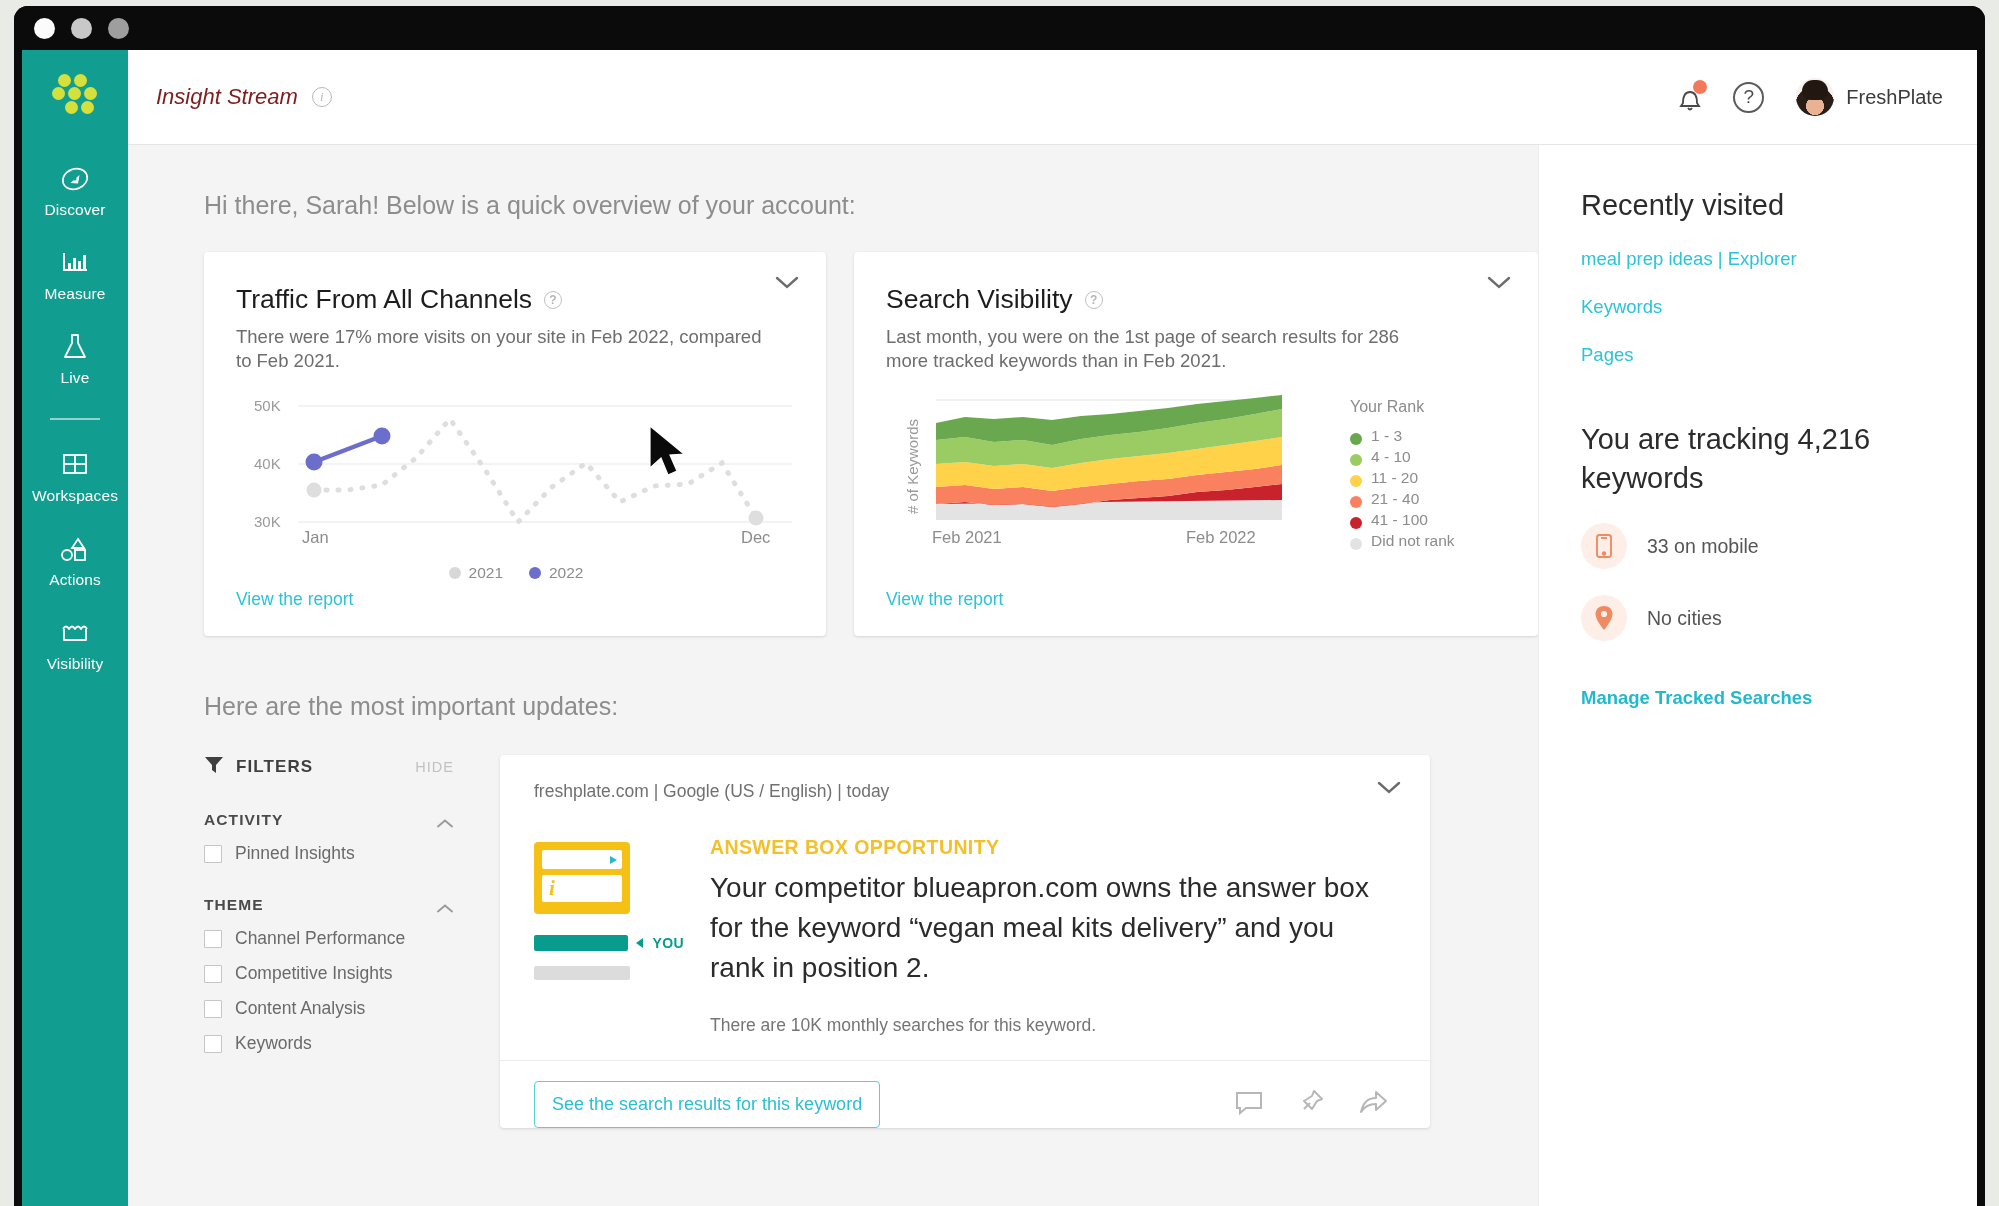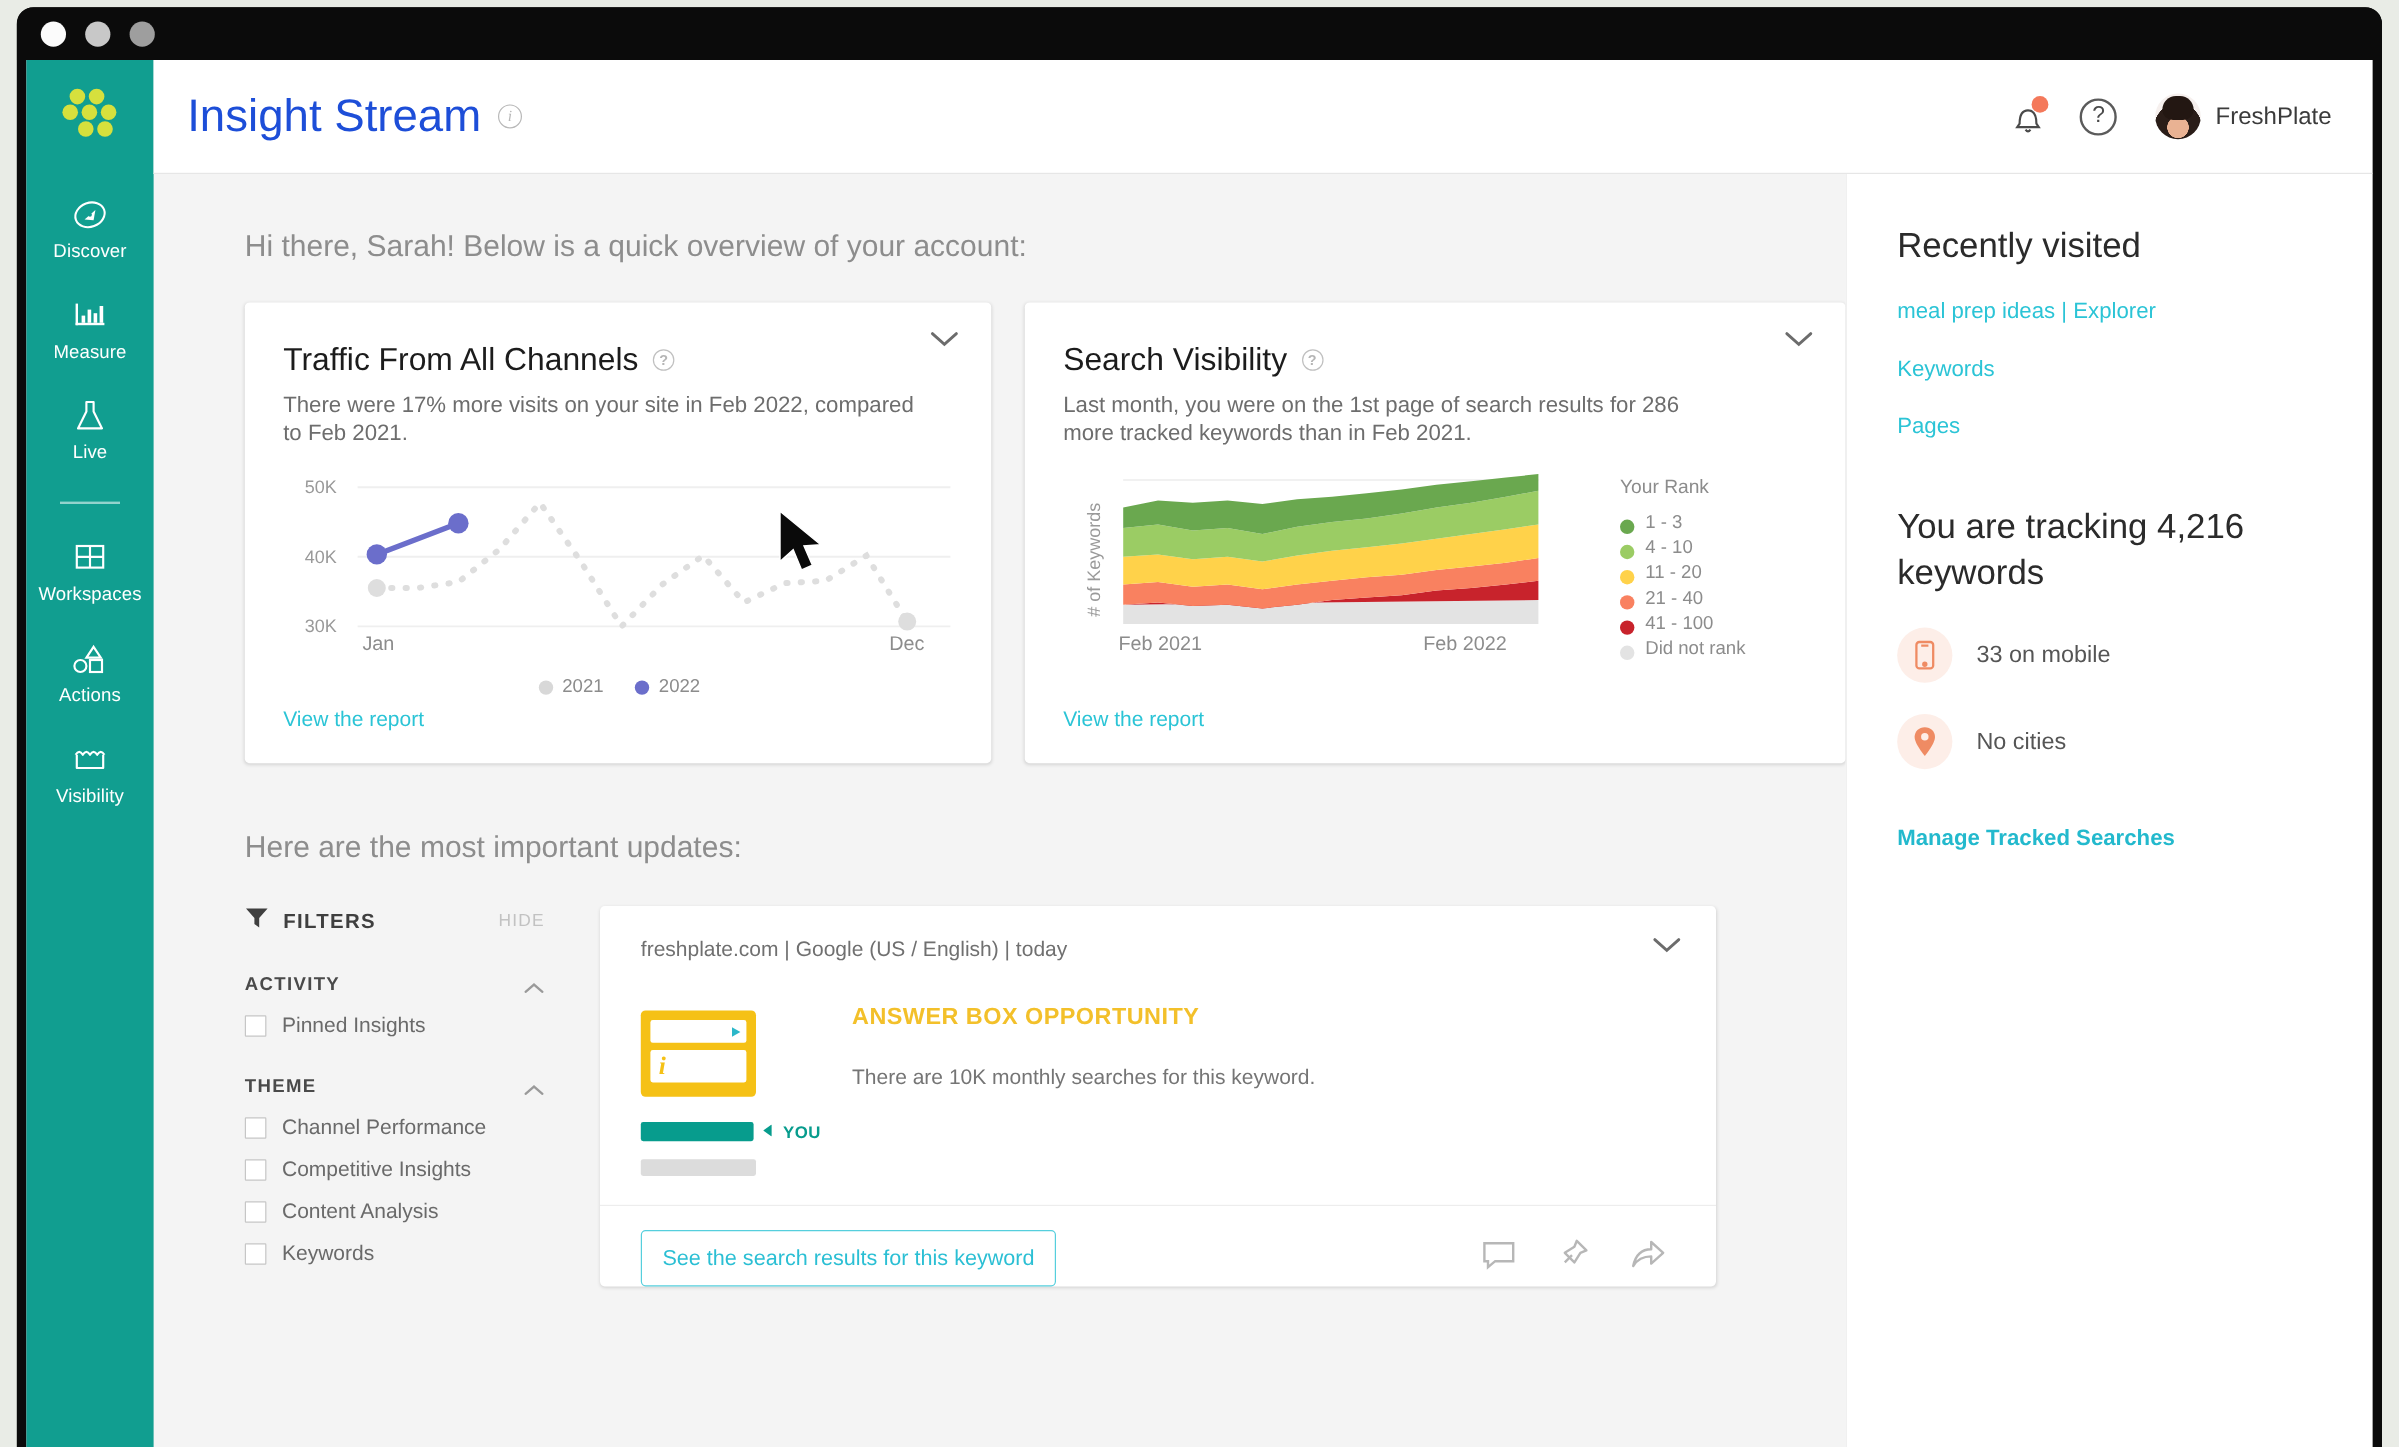--- a/index.html
+++ b/index.html
@@ -48,21 +48,21 @@
   .nav-item .ni-icon { height: 34px; display: flex; align-items: center; justify-content: center; }
   .nav-item .ni-label { font-size: 15.5px; margin-top: 5px; letter-spacing: .1px; }
   .nav-sep { width: 50px; height: 2px; background: rgba(255,255,255,.55); margin: 4px 0 28px 0; }
 
   
   .right-col { flex: 1; display: flex; flex-direction: column; min-width: 0; }
   .header {
     height: 95px; background: #ffffff; border-bottom: 1px solid #e6e6e6;
     display: flex; align-items: center; padding: 0 34px 0 28px;
   }
-  .page-title { font-size: 38px; color: #1d4ed8; font-weight: 400; }
+  .page-title { font-size: 22px; color: #7f1d1d; font-weight: 400; font-style: italic; }
   .title-info {
     width: 20px; height: 20px; border-radius: 50%; border: 1.6px solid #b8b8b8;
     color: #b8b8b8; font-size: 13px; display: inline-flex; align-items: center;
     justify-content: center; margin-left: 14px; font-style: italic;
     font-family: "Liberation Serif", serif;
   }
   .header-spacer { flex: 1; }
   .hdr-actions { display: flex; align-items: center; gap: 28px; }
   .bell-wrap { position: relative; width: 30px; height: 32px; cursor: pointer; }
   .bell-badge { position: absolute; right: -2px; top: -1px; width: 14px; height: 14px; border-radius: 50%; background: #f4795b; }
@@ -492,20 +492,21 @@
                     <span><svg width="8" height="10" viewBox="0 0 8 10" fill="#079c8d">
                           <path d="M7 0 L0 5 L7 10 Z"></path>
                         </svg></span>
                     <span class="ill-you">YOU</span>
                   </div>
                   <div class="ill-bar2"></div>
                 </div>
 
                 <div class="ins-text">
                   <div class="ins-kicker">ANSWER BOX OPPORTUNITY</div>
+                  <div class="ins-headline">Your competitor blueapron.com owns the answer box for the keyword “vegan meal kits delivery” and you rank in position 2.</div>
                   <div class="ins-note">There are 10K monthly searches for this keyword.</div>
                 </div>
               </div>
 
               <div class="ins-divider"></div>
               <div class="ins-actions">
                 <button class="cta">See the search results for this keyword</button>
                 <span class="ins-icons">
                   <span>
                     <svg width="30" height="26" viewBox="0 0 30 26" fill="none" stroke="#b7b7b7" stroke-width="2">

